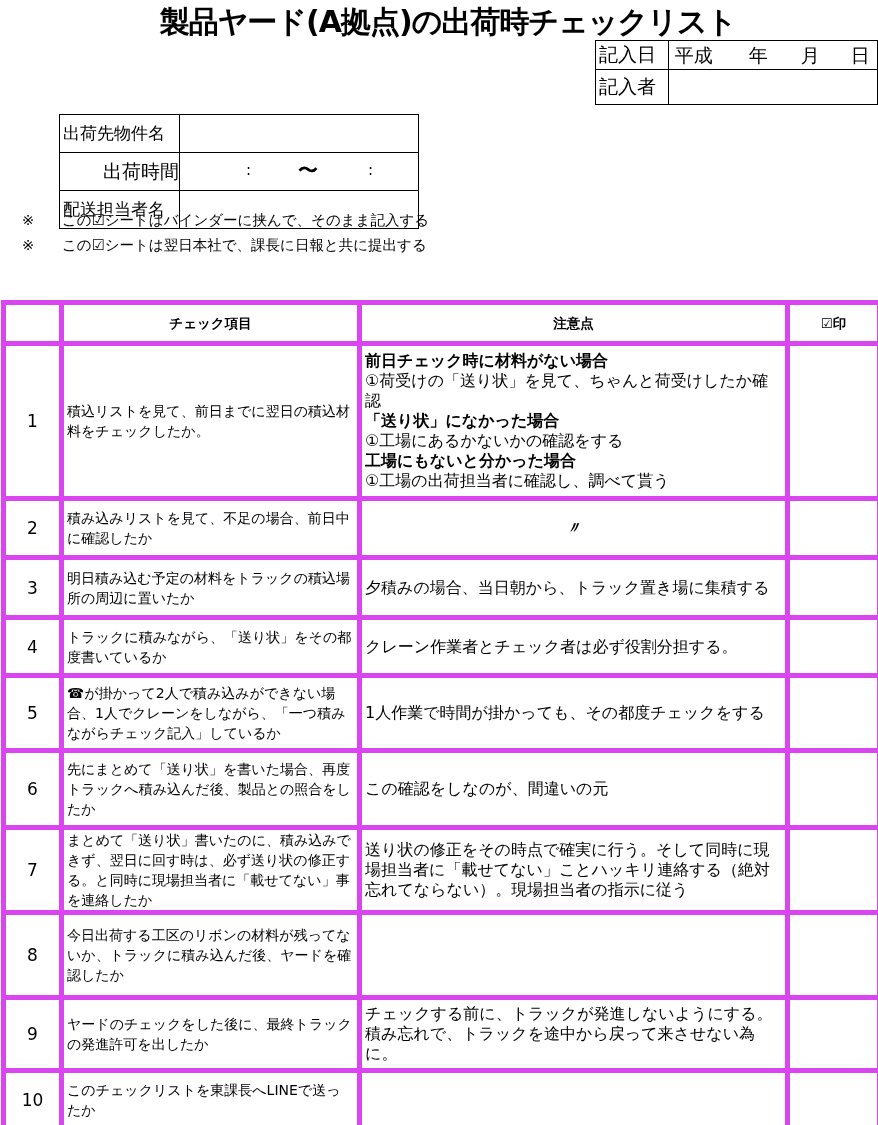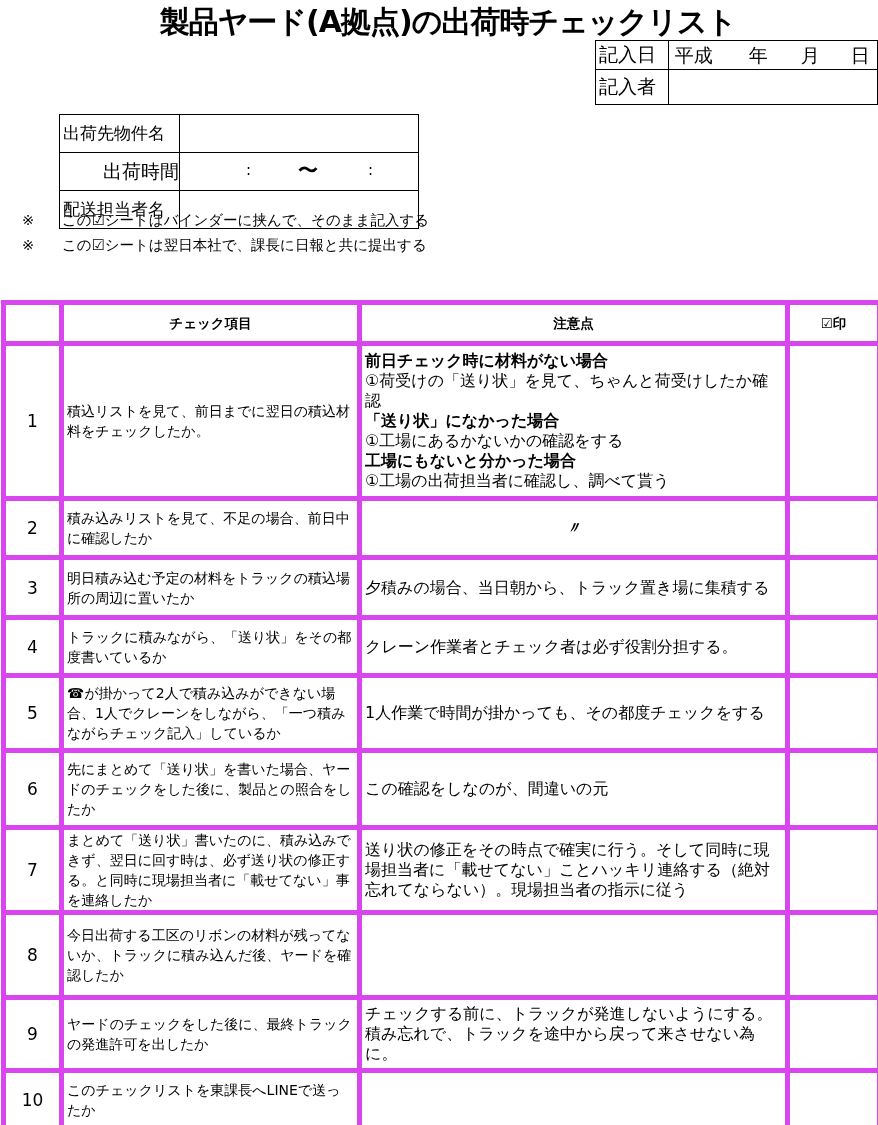--- a/index.html
+++ b/index.html
@@ -153,21 +153,21 @@
       <td></td>
     </tr>
     <tr style="height:75px">
       <td class="num">5</td>
       <td class="item">☎が掛かって2人で積み込みができない場合、1人でクレーンをしながら、「一つ積みながらチェック記入」しているか</td>
       <td class="note-cell">1人作業で時間が掛かっても、その都度チェックをする</td>
       <td></td>
     </tr>
     <tr style="height:77px">
       <td class="num">6</td>
-      <td class="item">先にまとめて「送り状」を書いた場合、ヤードのチェックをした後に、製品との照合をしたか</td>
+      <td class="item">先にまとめて「送り状」を書いた場合、再度トラックへ積み込んだ後、製品との照合をしたか</td>
       <td class="note-cell">この確認をしなのが、間違いの元</td>
       <td></td>
     </tr>
     <tr style="height:85px">
       <td class="num">7</td>
       <td class="item">まとめて「送り状」書いたのに、積み込みできず、翌日に回す時は、必ず送り状の修正する。と同時に現場担当者に「載せてない」事を連絡したか</td>
       <td class="note-cell">送り状の修正をその時点で確実に行う。そして同時に現場担当者に「載せてない」ことハッキリ連絡する（絶対忘れてならない）。現場担当者の指示に従う</td>
       <td></td>
     </tr>
     <tr style="height:85px">

